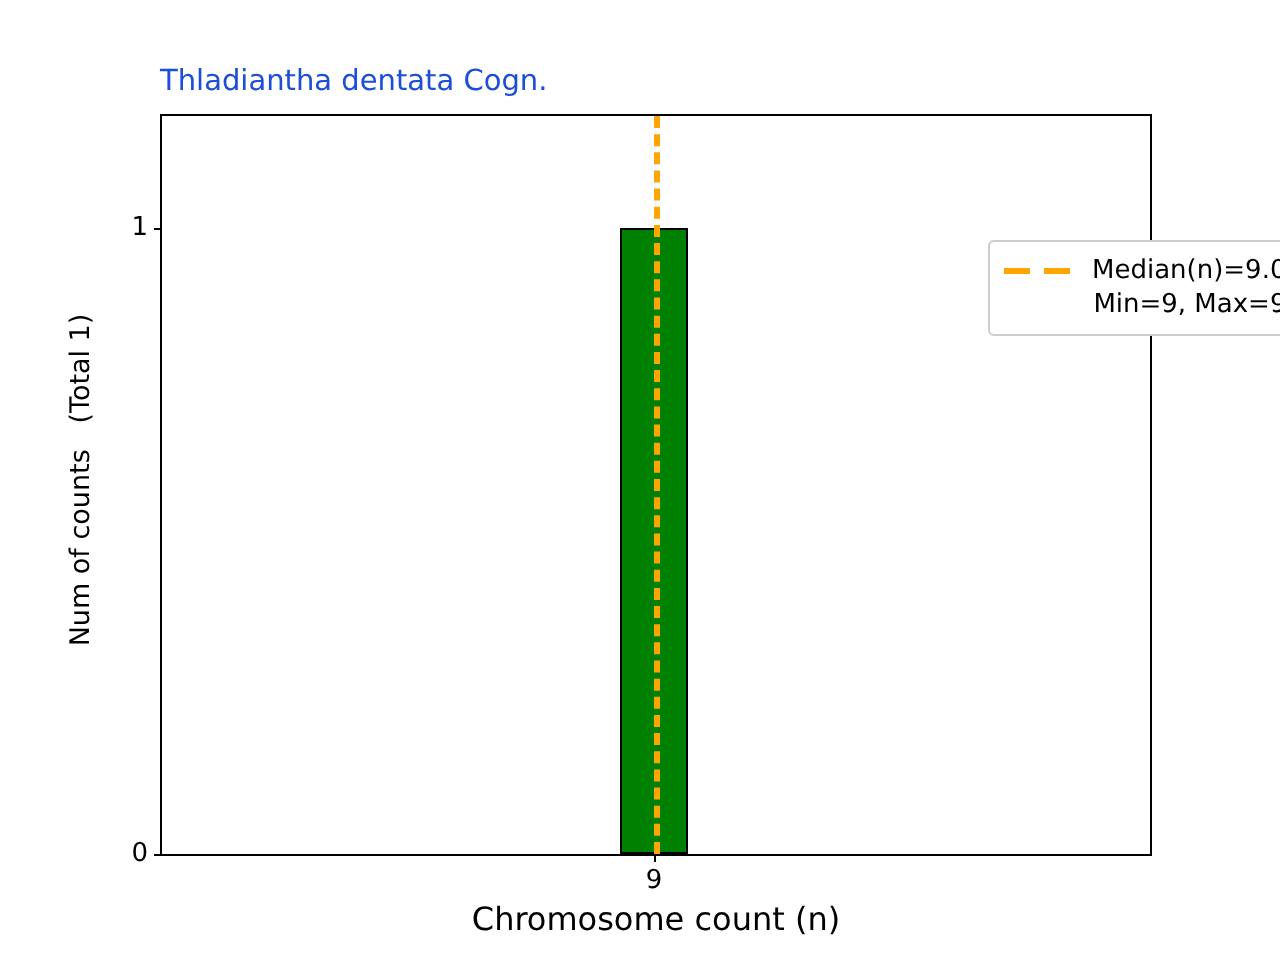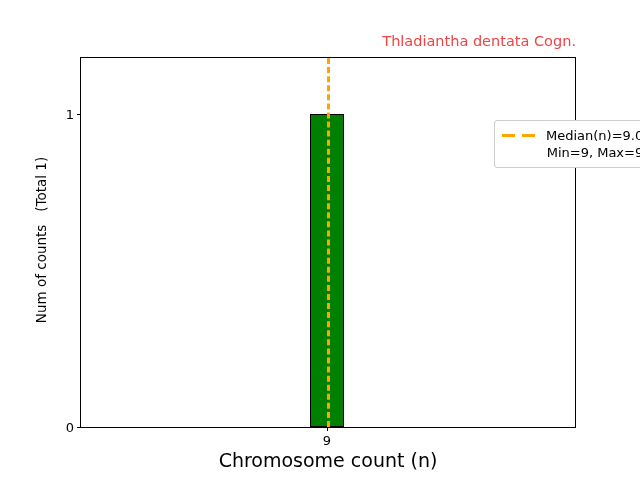--- a/index.html
+++ b/index.html
@@ -24,24 +24,24 @@
     height: 480px;
     background: #ffffff;
   }
 
   
   #chart-title {
     position: absolute;
     left: 80px;
     top: 32px;
     width: 496px;
-    text-align: right;
+    text-align: left;
     font-size: 14.5px;
     line-height: 18px;
-    color: #ef4444;
+    color: #1d4ed8;
     white-space: nowrap;
   }
 
   
   #axes {
     position: absolute;
     left: 80px;
     top: 57px;
     width: 496px;
     height: 371px;
@@ -113,21 +113,21 @@
     transform: translateX(-50%);
   }
 
   
   #xlabel {
     position: absolute;
     left: 80px;
     top: 452px;
     width: 496px;
     text-align: center;
-    font-size: 19px;
+    font-size: 16px;
     line-height: 16px;
     white-space: nowrap;
   }
   #ylabel {
     position: absolute;
     left: -145px;
     top: 232px;
     width: 371px;
     text-align: center;
     font-size: 13.5px;

